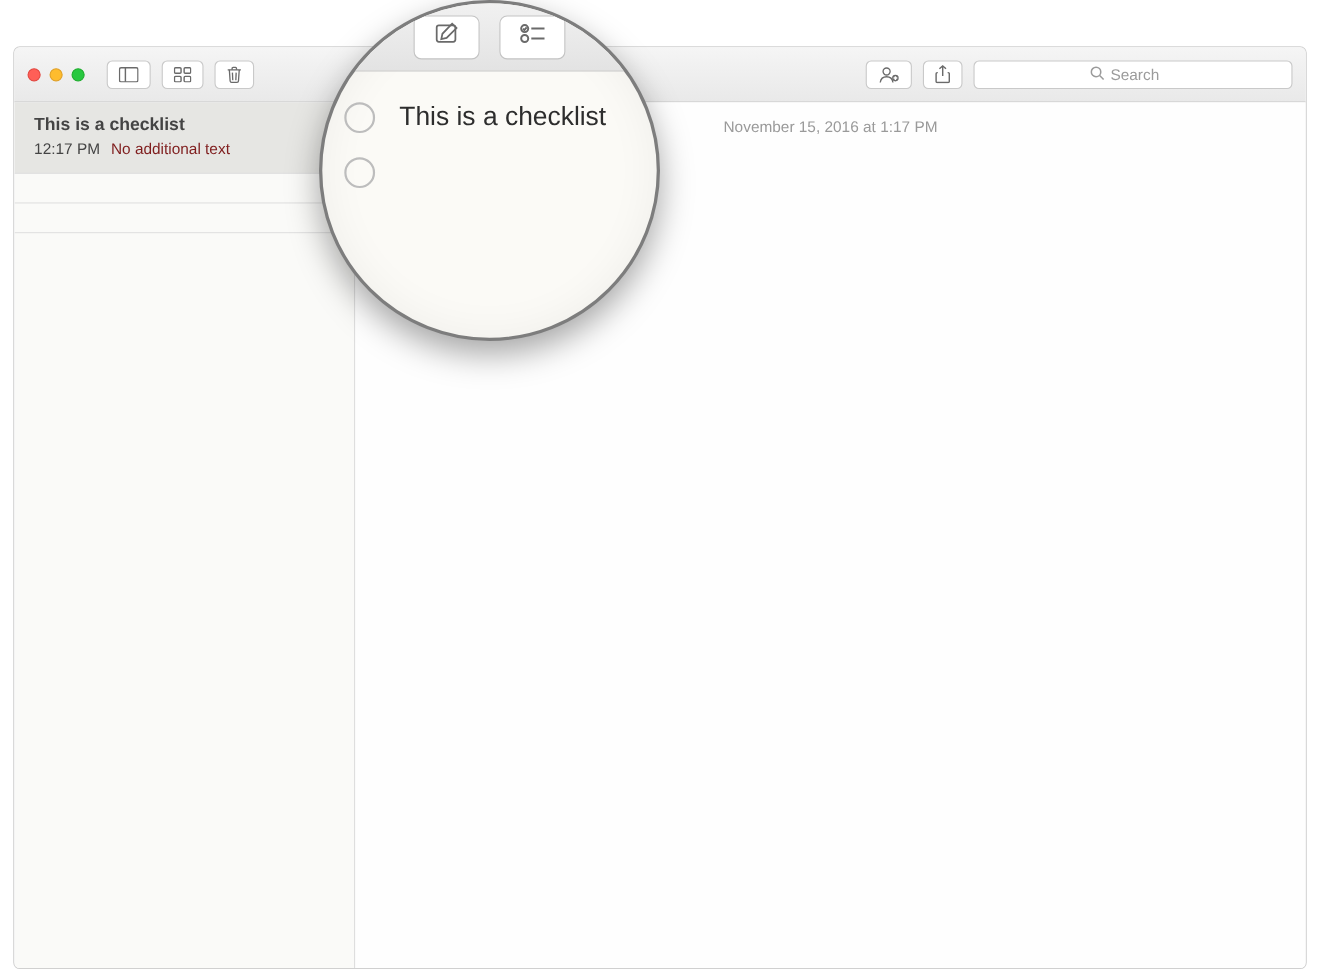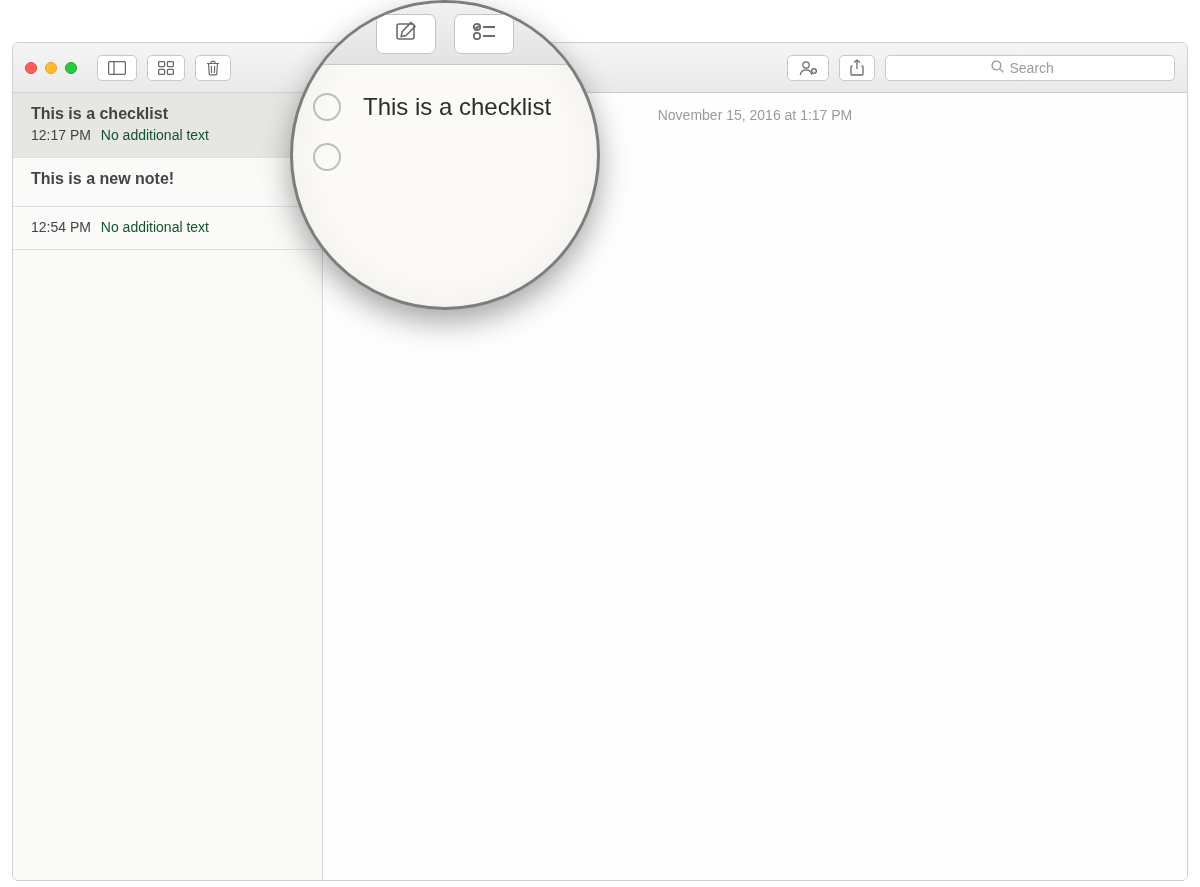--- a/index.html
+++ b/index.html
@@ -83,21 +83,21 @@
   }
   .note-item.selected { background: #e6e6e3; }
   .note-title {
     font-weight: 600;
     font-size: 16px;
     color: #444;
     margin-bottom: 4px;
     white-space: nowrap; overflow: hidden; text-overflow: ellipsis;
   }
   .note-meta { font-size: 14px; color: #444; }
-  .note-meta .snippet { color: #14532d; margin-left: 6px; }
+  .note-meta .snippet { color: #7f1d1d; margin-left: 6px; }
 
   .editor {
     flex: 1;
     background: #fefefe;
     padding: 12px 20px;
     position: relative;
   }
   .note-date {
     position: absolute;
     top: 14px; left: 50%;
@@ -248,28 +248,23 @@
 
       <div class="note-item selected">
         <div class="note-title">This is a checklist</div>
         <div class="note-meta">
           <span>12:17 PM</span>
           <span class="snippet">No additional text</span>
         </div>
       </div>
 
       <div class="note-item">
-        <div class="note-title">This is a new note!</div>
       </div>
 
       <div class="note-item">
-        <div class="note-meta">
-          <span>12:54 PM</span>
-          <span class="snippet">No additional text</span>
-        </div>
       </div>
 
     </div>
 
     <div class="editor">
       <div class="note-date">November 15, 2016 at 1:17 PM</div>
     </div>
   </div>
 </div>
 

